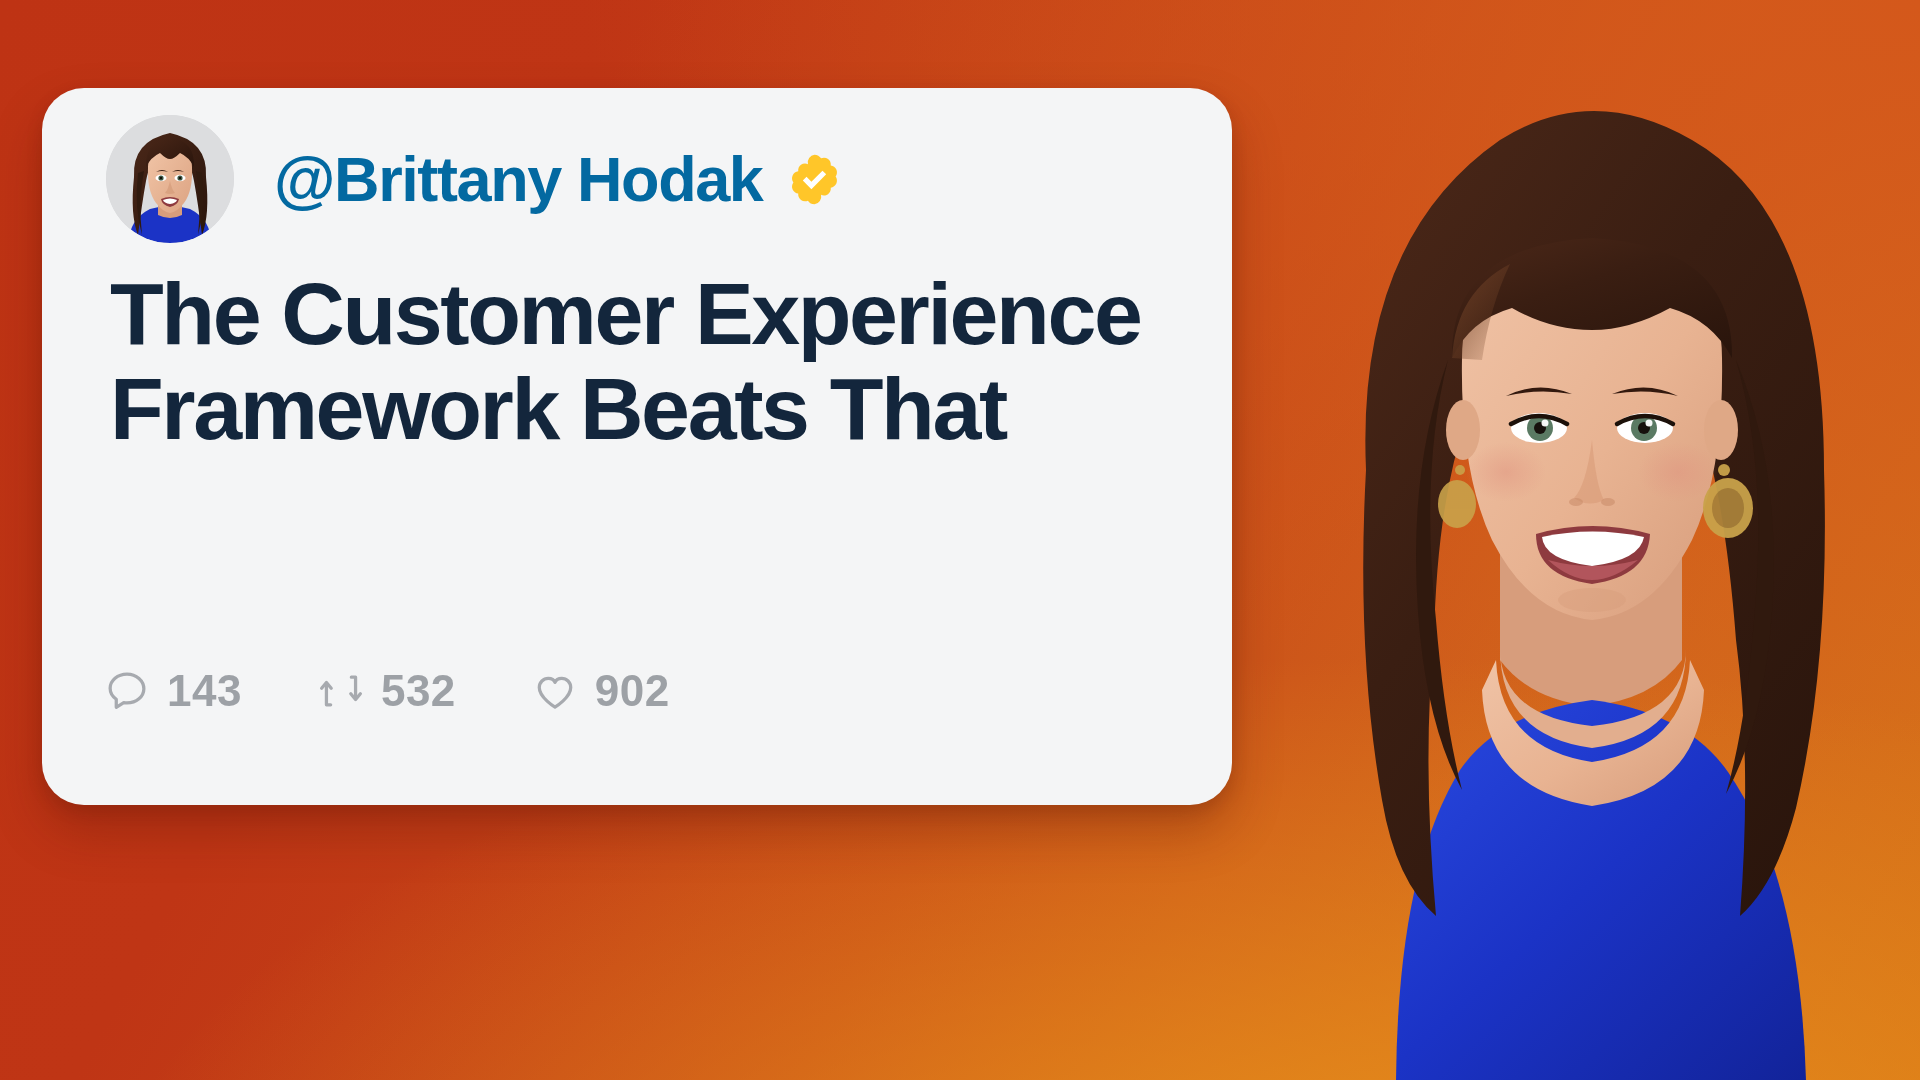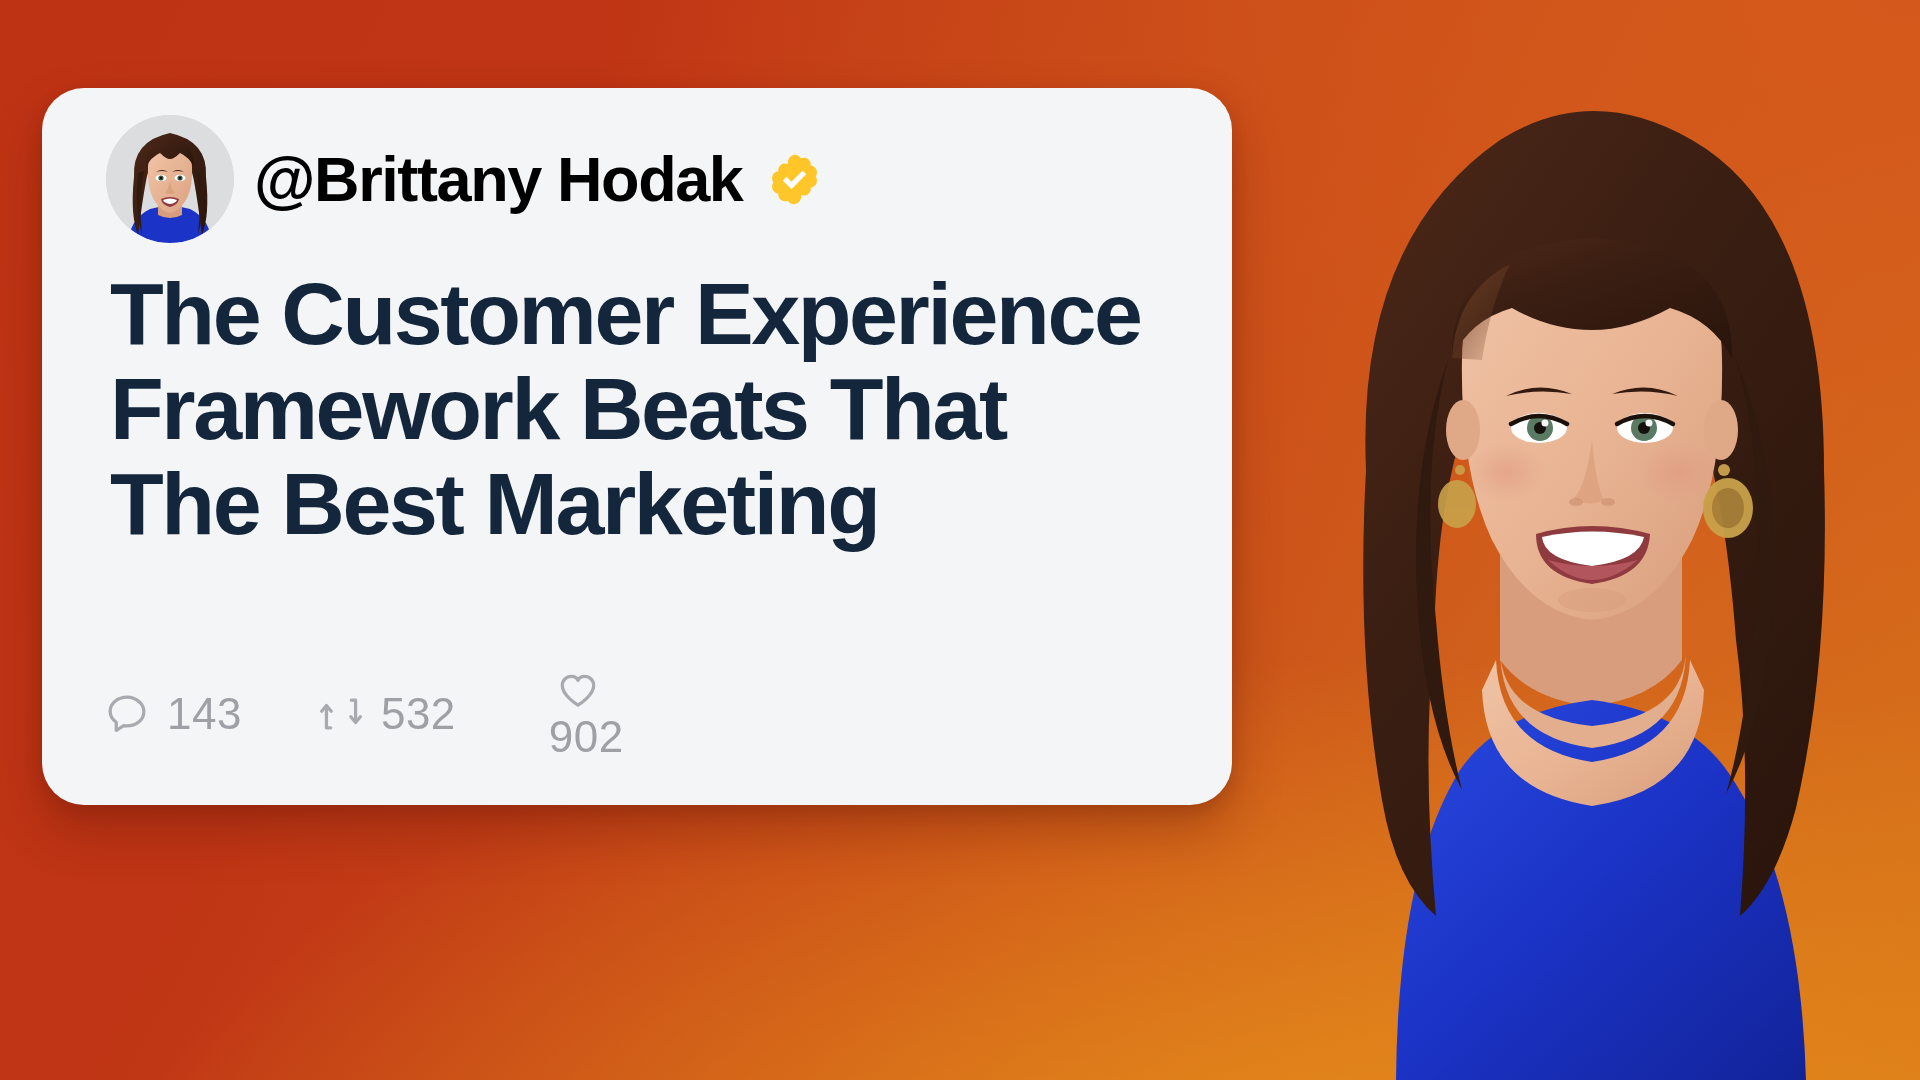--- a/index.html
+++ b/index.html
@@ -42,25 +42,25 @@
     width:128px; height:128px;
     border-radius:50%;
     overflow:hidden;
     background:#D9DADC;
     flex:none;
     position:relative;
   }
   #avatar svg { display:block; width:128px; height:128px; }
 
   #handle {
-    margin-left:20px;
+    margin-left:40px;
     font-size:63px;
     font-weight:700;
     letter-spacing:-1.4px;
-    color:#000000;
+    color:#0369a1;
     white-space:nowrap;
   }
 
   #verified {
     margin-left:24px;
     width:55px; height:55px;
     flex:none;
     display:block;
   }
 
@@ -102,26 +102,26 @@
   }
 
   
   #stats {
     position:absolute;
     left:62px; top:578px;
     display:flex; align-items:center;
     color:#A0A3A8;
   }
   .stat { display:flex; align-items:center; margin-right:76px; }
-  .stat:last-child { margin-right:0;flex-direction:column; }
+  .stat:last-child { margin-right:0; }
   .stat svg { display:block; flex:none; }
   .stat .num {
     margin-left:17px;
     font-size:44px;
-    font-weight:400;
+    font-weight:700;
     color:#9DA1A6;
     letter-spacing:0.5px;
   }
 
   
   #portrait {
     position:absolute;
     right:0; bottom:0;
     width:720px; height:1080px;
     pointer-events:none;
@@ -287,21 +287,20 @@
 
       <svg id="verified" viewBox="0 0 24 24" aria-hidden="true">
         <path fill="#FFC629" d="M12 1.2c1.2 0 2.27.63 2.87 1.58.96-.45 2.14-.37 3.03.29.9.66 1.33 1.74 1.2 2.79 1.05.13 1.99.79 2.44 1.82.45 1.03.3 2.18-.32 3.05.62.87.77 2.02.32 3.05-.45 1.03-1.39 1.69-2.44 1.82.13 1.05-.3 2.13-1.2 2.79-.89.66-2.07.74-3.03.29A3.41 3.41 0 0 1 12 22.8c-1.2 0-2.27-.63-2.87-1.58-.96.45-2.14.37-3.03-.29-.9-.66-1.33-1.74-1.2-2.79-1.05-.13-1.99-.79-2.44-1.82a3.17 3.17 0 0 1 .32-3.05 3.17 3.17 0 0 1-.32-3.05c.45-1.03 1.39-1.69 2.44-1.82-.13-1.05.3-2.13 1.2-2.79.89-.66 2.07-.74 3.03-.29A3.41 3.41 0 0 1 12 1.2Z"></path>
         <path fill="#FFFFFF" d="M10.65 16.2 6.9 12.45l1.62-1.62 2.13 2.13 4.83-4.83 1.62 1.62z"></path>
       </svg>
     </div>
 
     <div id="headline">
       <span class="hl-line">The Customer Experience</span>
       <span class="hl-line"><span>Framework Beats </span><span class="mark"><span class="stroke" id="stroke-beats"></span><span>That</span></span></span>
-      <span class="hl-line"><span class="mark"><span class="stroke" id="stroke-marketing"></span><span>The Best Marketing</span></span></span>
     </div>
 
     <div id="stats">
 
       <div class="stat">
         <svg width="46" height="46" viewBox="0 0 24 24" aria-hidden="true">
           <path d="M12 3.2c-4.9 0-8.8 3.3-8.8 7.4 0 2.3 1.2 4.3 3.2 5.7v4.2l3.9-2.4c.55.1 1.12.15 1.7.15 4.9 0 8.8-3.3 8.8-7.4S16.9 3.2 12 3.2Z" fill="none" stroke="#A7AAAF" stroke-width="1.7" stroke-linejoin="round"></path>
         </svg>
         <span class="num">143</span>
       </div>

